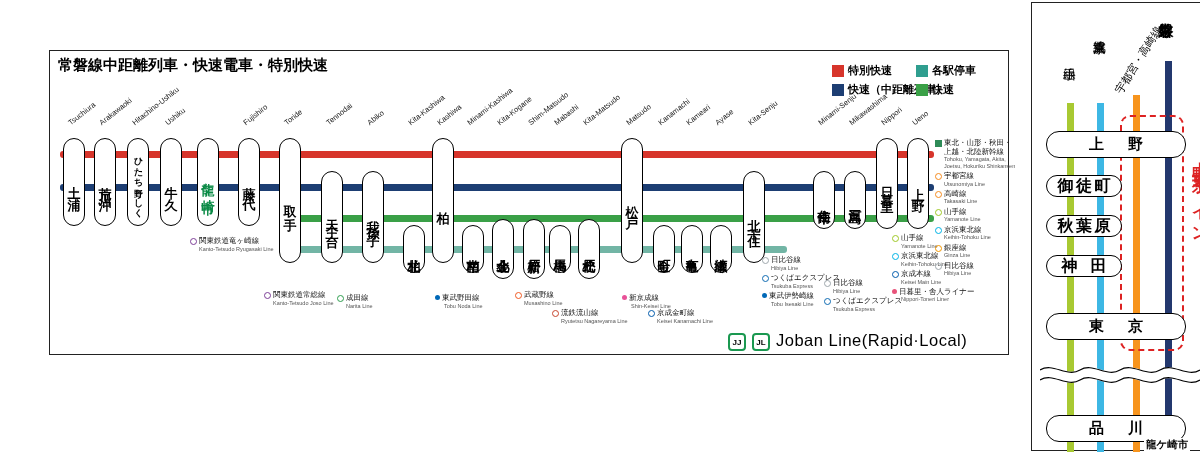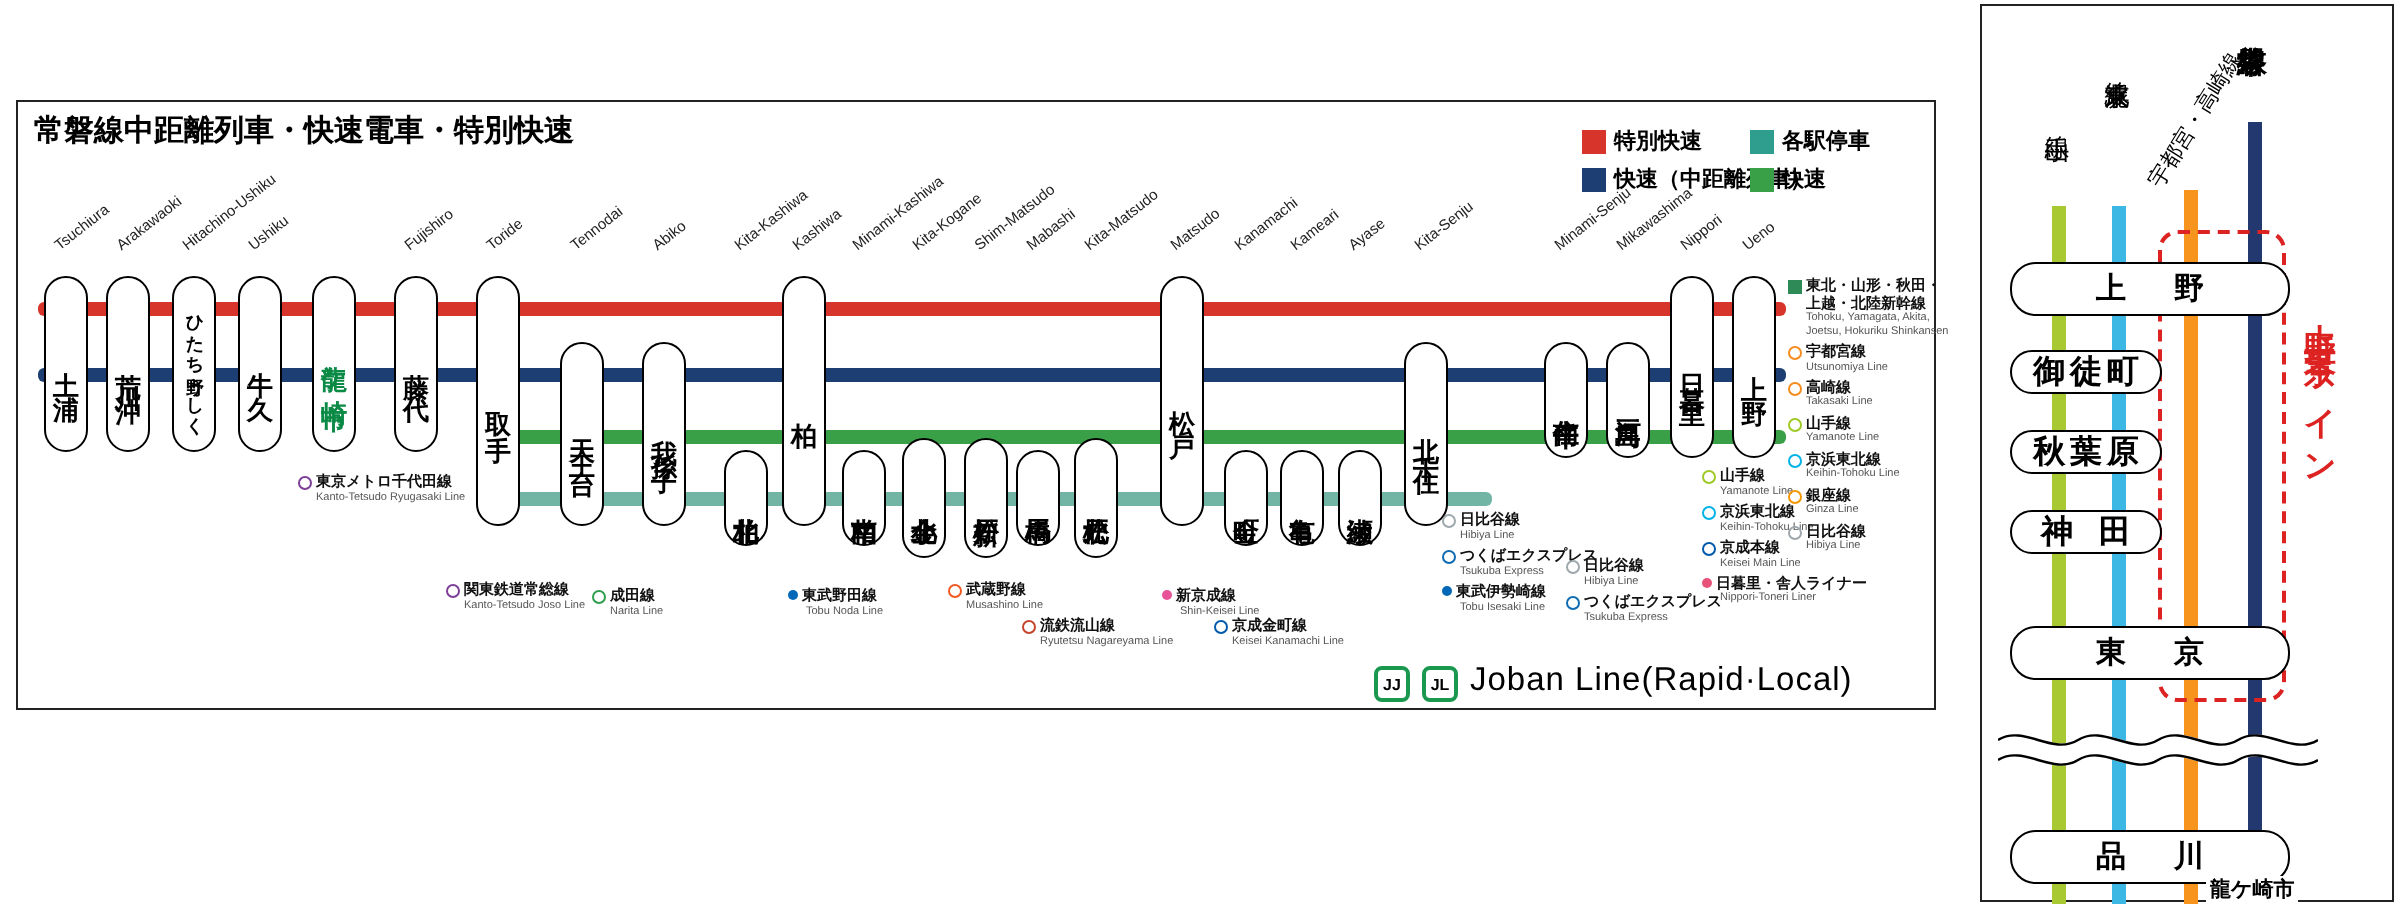--- a/index.html
+++ b/index.html
@@ -1,36 +1,36 @@
 <!DOCTYPE html>
 <html><head>
 <meta charset="utf-8">
 <style>
   html,body{margin:0;padding:0;background:#fff;}
   body{font-family:"Liberation Sans",sans-serif;}
   #root{position:relative;width:1200px;height:453px;background:#fff;overflow:hidden;}
-  section{position:absolute;border:1.5px solid #222;background:#fff;box-sizing:border-box;}
+  section{position:absolute;border:1.5px solid #222;background:#fff;box-sizing:border-box;margin-left:41px;}
   #joban-panel{left:8px;top:50px;width:960px;height:305px;}
   #ut-panel{left:990px;top:2px;width:207px;height:449px;}
   .t1{position:absolute;left:8px;top:5px;font-size:15px;font-weight:bold;color:#000;white-space:nowrap;}
   .t2row{position:absolute;left:20px;top:24px;color:#000;white-space:nowrap;}
   .tb{font-size:15px;font-weight:bold;}
   .ts{font-size:9.5px;font-weight:bold;}
   .lg-item{position:absolute;display:flex;align-items:center;gap:4px;}
   .lg-sq{width:12px;height:12px;display:inline-block;flex:0 0 auto;}
   .lg-lb{font-size:11px;font-weight:bold;white-space:nowrap;}
   .hline{position:absolute;height:7px;border-radius:3px;z-index:1;}
   .st-oval{position:absolute;width:22px;background:#fff;border:1.6px solid #000;border-radius:12px;
            display:flex;align-items:center;justify-content:center;z-index:3;box-sizing:border-box;}
   .st-oval span{writing-mode:vertical-rl;text-orientation:upright;font-weight:bold;line-height:1;color:#000;}
   .st-romaji{position:absolute;font-size:7.5px;color:#222;white-space:nowrap;height:9px;
              transform:rotate(-38deg);transform-origin:left bottom;z-index:2;}
   .note-cluster{position:absolute;z-index:4;}
   .note-entry{margin-bottom:3px;}
-  .note-jp{font-size:7.5px;color:#111;white-space:nowrap;display:flex;align-items:flex-start;gap:2px;line-height:1.15;font-weight:bold;}
+  .note-jp{font-size:7.5px;color:#111;white-space:nowrap;display:flex;align-items:flex-start;gap:2px;line-height:1.15;font-weight:normal;}
   .note-jp .txt.wrap{white-space:normal;display:inline-block;}
   .note-en{font-size:5.5px;color:#555;padding-left:9px;white-space:nowrap;line-height:1.15;}
   .note-en.wrap{white-space:normal;}
   .mk{display:inline-block;width:5px;height:5px;border-radius:50%;flex:0 0 auto;margin-top:1px;box-sizing:content-box;}
   .mk.open{border:1.5px solid;}
   .mk.square{border-radius:0;width:7px;height:7px;}
   .badge{position:absolute;width:18px;height:18px;border:2.5px solid #1a9850;border-radius:4px;background:#fff;
          display:flex;align-items:center;justify-content:center;font-size:8px;font-weight:bold;color:#000;box-sizing:border-box;}
   .footer{position:absolute;left:726px;top:280px;font-size:16.5px;color:#000;letter-spacing:0.5px;white-space:nowrap;}
   
@@ -176,21 +176,21 @@
         </div>
         <div class="st-romaji" style="left: 835px; top: 67px;">Nippori</div>
         <div class="st-oval" style="left: 857px; top: 87px; height: 91px;">
           <span style="font-size: 13px; letter-spacing: 12px; margin-bottom: -12px;">上野</span>
         </div>
         <div class="st-romaji" style="left: 866px; top: 67px;">Ueno</div>
         <div class="note-cluster" style="left: 140px; top: 186px;">
           <div class="note-entry">
             <div class="note-jp">
               <span class="mk open" style="border-color: rgb(125, 63, 152);"></span>
-              <span class="txt">東京メトロ千代田線</span>
+              <span class="txt">関東鉄道竜ヶ崎線</span>
             </div>
             <div class="note-en">Kanto-Tetsudo Ryugasaki Line</div>
           </div>
         </div>
         <div class="note-cluster" style="left: 214px; top: 240px;">
           <div class="note-entry">
             <div class="note-jp">
               <span class="mk open" style="border-color: rgb(125, 63, 152);"></span>
               <span class="txt">関東鉄道常総線</span>
             </div>

